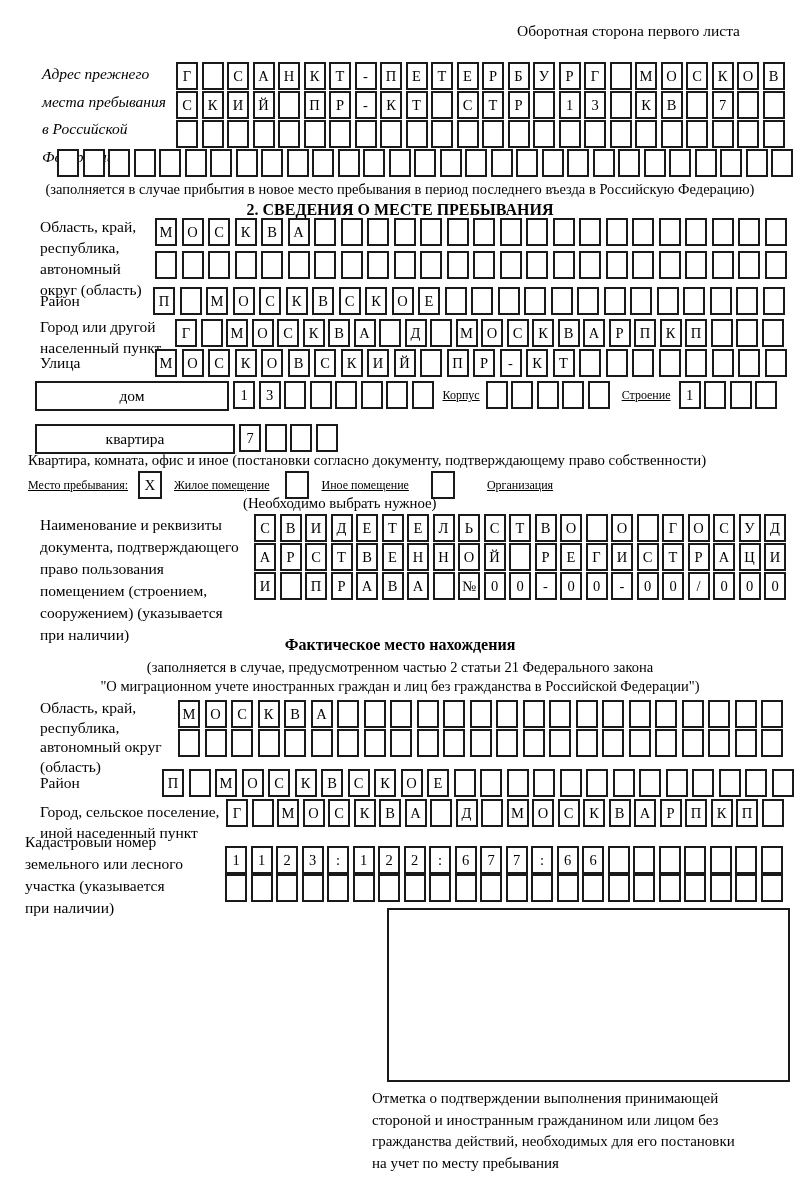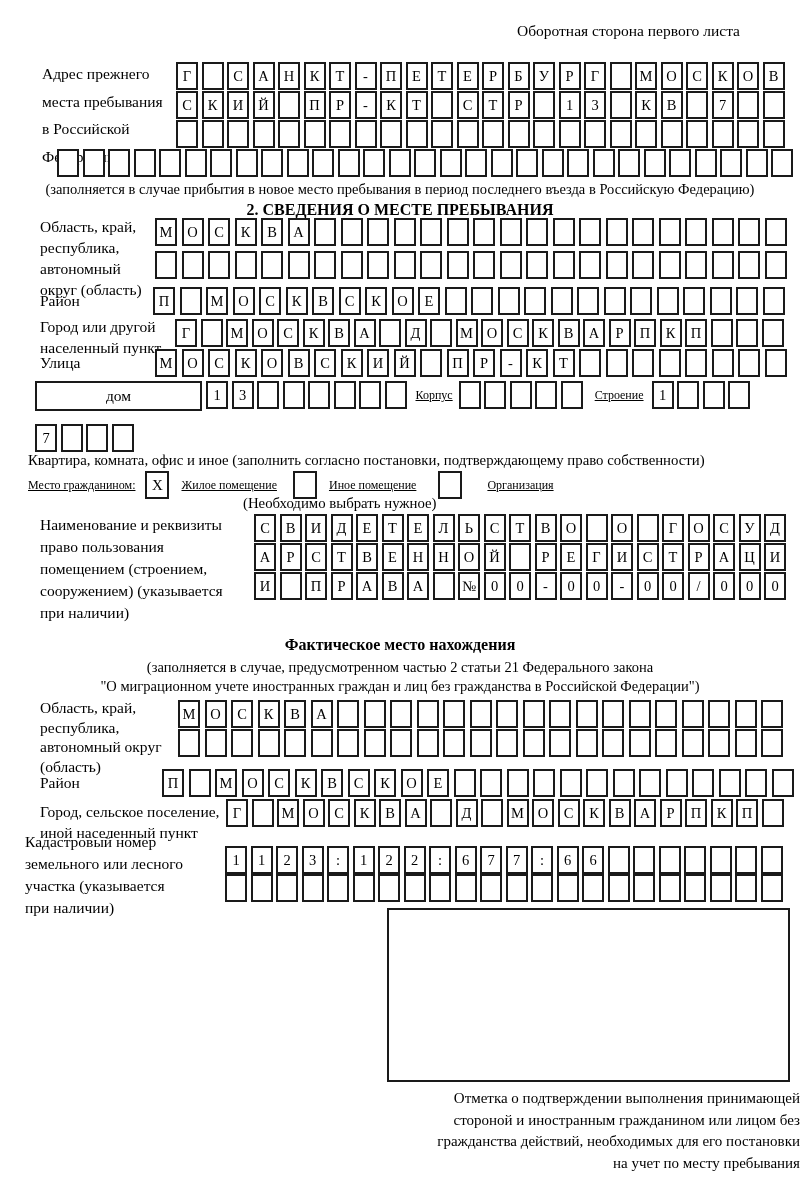--- a/index.html
+++ b/index.html
@@ -2,21 +2,21 @@
 <html><head>
 <meta charset="utf-8">
 <style>
   html,body{margin:0;padding:0;background:#fff;}
   .page{
     position:relative;width:800px;height:1180px;background:#ffffff;color:#000;
     font-family:"Liberation Serif","DejaVu Serif",serif;overflow:hidden;
   }
   .hnote{position:absolute;top:22px;right:60px;font-size:15.5px;}
   .label{position:absolute;font-size:15.5px;}
-  .lh27 div{line-height:27.5px;}
+  .lh27 div{line-height:27.5px;font-style:italic;}
   .lh22 div{line-height:22px;}
   .lh21 div{line-height:21px;}
   .lh20 div{line-height:19.5px;}
   .cells{position:absolute;display:flex;gap:3.5px;}
   .cells.wide{gap:4.5px;}
   .cells.inrow{position:static;display:inline-flex;}
   .cell{
     width:22px;height:28px;border:2px solid #1a1a1a;box-sizing:border-box;background:#fff;
     display:inline-flex;align-items:center;justify-content:center;
     font-size:14.5px;flex:0 0 auto;
@@ -29,21 +29,21 @@
   }
   .cbox{
     width:24px;height:28px;border:2px solid #1a1a1a;box-sizing:border-box;background:#fff;
     display:inline-flex;align-items:center;justify-content:center;font-size:15px;flex:0 0 auto;
   }
   .lbl{font-size:12px;line-height:28px;white-space:nowrap;text-decoration:underline;}
   .caption{position:absolute;left:0;right:0;text-align:center;font-size:14.5px;}
   .caption-left{position:absolute;font-size:14.8px;white-space:nowrap;}
   .title{position:absolute;left:0;right:0;text-align:center;font-size:16px;font-weight:bold;}
   .stampbox{position:absolute;border:2px solid #1a1a1a;background:#fff;box-sizing:border-box;}
-  .stampcap{position:absolute;text-align:right;font-size:15px;}
+  .stampcap{position:absolute;text-align:left;font-size:15px;}
   .stampcap div{line-height:21.5px;}
 </style>
 </head>
 <body>
 
 <div class="page">
 
   <div class="hnote">Оборотная сторона первого листа</div>
 
   <div class="label lh27" style="left:42px;top:60px">
@@ -305,21 +305,21 @@
       <span class="cell"></span>
       <span class="cell"></span>
       <span class="cell"></span>
       <span class="cell"></span>
       <span class="cell"></span>
       <span class="cell"></span>
       <span class="cell"></span>
     </div>
 
   <div class="row" style="left:35px;top:381px">
-    <span class="fieldbox" style="width:167px">дом</span>
+    <span class="fieldbox" style="width:194px">дом</span>
     <span class="cells inrow">
         <span class="cell">1</span>
         <span class="cell">3</span>
         <span class="cell"></span>
         <span class="cell"></span>
         <span class="cell"></span>
         <span class="cell"></span>
         <span class="cell"></span>
         <span class="cell"></span>
       </span>
@@ -334,42 +334,44 @@
     <span class="lbl" style="margin:0 8px 0 12px">Строение</span>
     <span class="cells inrow">
         <span class="cell">1</span>
         <span class="cell"></span>
         <span class="cell"></span>
         <span class="cell"></span>
       </span>
   </div>
 
   <div class="row" style="left:35px;top:424px">
+    <span class="fieldbox" style="width:200px">квартира</span>
     <span class="cells inrow">
         <span class="cell">7</span>
         <span class="cell"></span>
         <span class="cell"></span>
         <span class="cell"></span>
       </span>
   </div>
-  <div class="caption-left" style="left:28px;top:452px">Квартира, комната, офис и иное (заполнить согласно постановки, подтверждающему право собственности)</div>
+  <div class="caption-left" style="left:28px;top:452px">Квартира, комната, офис и иное (постановки согласно документу, подтверждающему право собственности)</div>
 
   <div class="row" style="left:28px;top:471px">
-    <span class="lbl">Место гражданином:</span>
+    <span class="lbl">Место пребывания:</span>
     <span class="cbox" style="margin-left:10px">X</span>
     <span class="lbl" style="margin-left:12px">Жилое помещение</span>
     <span class="cbox" style="margin-left:16px"></span>
     <span class="lbl" style="margin-left:12px">Иное помещение</span>
     <span class="cbox" style="margin-left:22px"></span>
-    <span class="lbl" style="margin-left:25px">Организация</span>
+    <span class="lbl" style="margin-left:32px">Организация</span>
   </div>
   <div class="caption-left" style="left:243px;top:495px">(Необходимо выбрать нужное)</div>
 
   <div class="label lh22" style="left:40px;top:514px">
       <div>Наименование и реквизиты</div>
+      <div>документа, подтверждающего</div>
       <div>право пользования</div>
       <div>помещением (строением,</div>
       <div>сооружением) (указывается</div>
       <div>при наличии)</div>
     </div>
   <div class="cells" style="left:254px;top:514px">
       <span class="cell">С</span>
       <span class="cell">В</span>
       <span class="cell">И</span>
       <span class="cell">Д</span>

